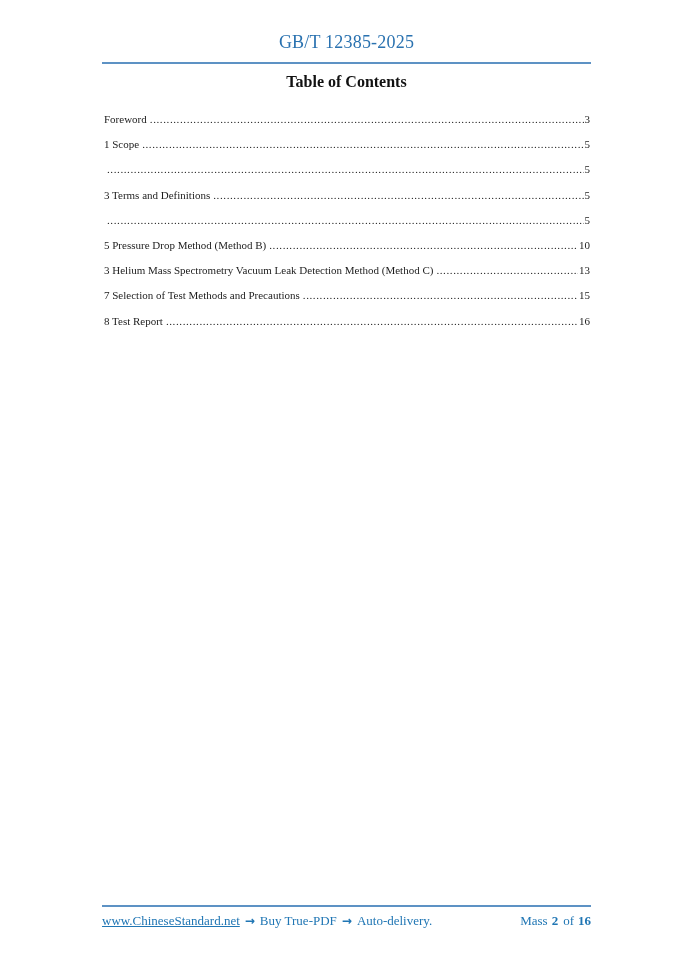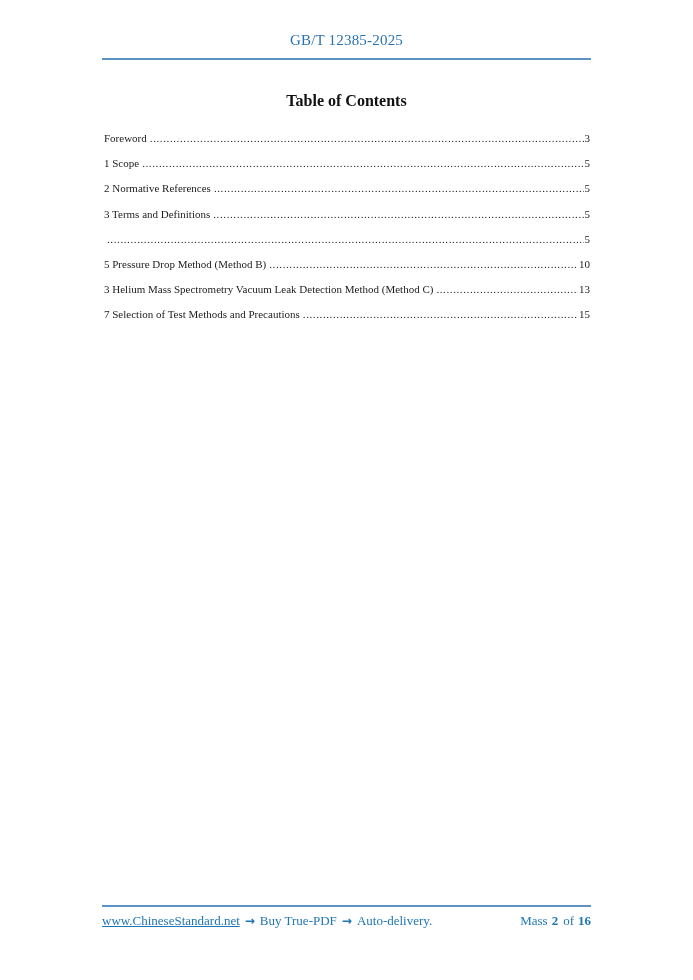--- a/index.html
+++ b/index.html
@@ -15,34 +15,34 @@
     font-family: "Liberation Serif", "DejaVu Serif", serif;
     color: #1c1c1c;
   }
 
   
   .page-header {
     padding-top: 32px;
     text-align: center;
   }
   .standard-code {
-    font-size: 15px;
+    font-size: 18px;
     letter-spacing: 0.2px;
     color: #2a72b0;
   }
   .header-rule {
     margin: 9px auto 0 auto;
     width: 489px;
     height: 0;
     border-top: 2px solid #5d92c4;
   }
 
   
   .doc-title {
-    margin-top: 32px;
+    margin-top: 9px;
     text-align: center;
     font-size: 16px;
     font-weight: bold;
     color: #111111;
   }
 
   
   .toc-list {
     margin: 16px 103px 0 104px;
     font-size: 11px;
@@ -128,21 +128,20 @@
     <span class="toc-page">3</span>
   </div>
 
   <div class="toc-row">
     <span class="toc-label">1 Scope</span>
     <span class="dot-leader"></span>
     <span class="toc-page">5</span>
   </div>
 
   <div class="toc-row">
-    <span class="toc-label">2 Normative References</span>
     <span class="dot-leader"></span>
     <span class="toc-page">5</span>
   </div>
 
   <div class="toc-row">
     <span class="toc-label">3 Terms and Definitions</span>
     <span class="dot-leader"></span>
     <span class="toc-page">5</span>
   </div>
 
@@ -162,20 +161,25 @@
     <span class="dot-leader"></span>
     <span class="toc-page">13</span>
   </div>
 
   <div class="toc-row">
     <span class="toc-label">7 Selection of Test Methods and Precautions</span>
     <span class="dot-leader"></span>
     <span class="toc-page">15</span>
   </div>
 
+  <div class="toc-row">
+    <span class="toc-label">8 Test Report</span>
+    <span class="dot-leader"></span>
+    <span class="toc-page">16</span>
+  </div>
 </div>
 
 <div class="page-footer">
   <div class="footer-line">
     <span class="footer-left"><span class="site-link">www.ChineseStandard.net</span><span class="arrow-icon">→</span><span>Buy True-PDF</span><span class="arrow-icon">→</span><span>Auto-delivery.</span></span>
     <span class="footer-right"><span>Mass</span><span class="page-num">2</span><span class="of-word">of</span><span class="page-total">16</span></span>
   </div>
 </div>
 
 </body></html>

